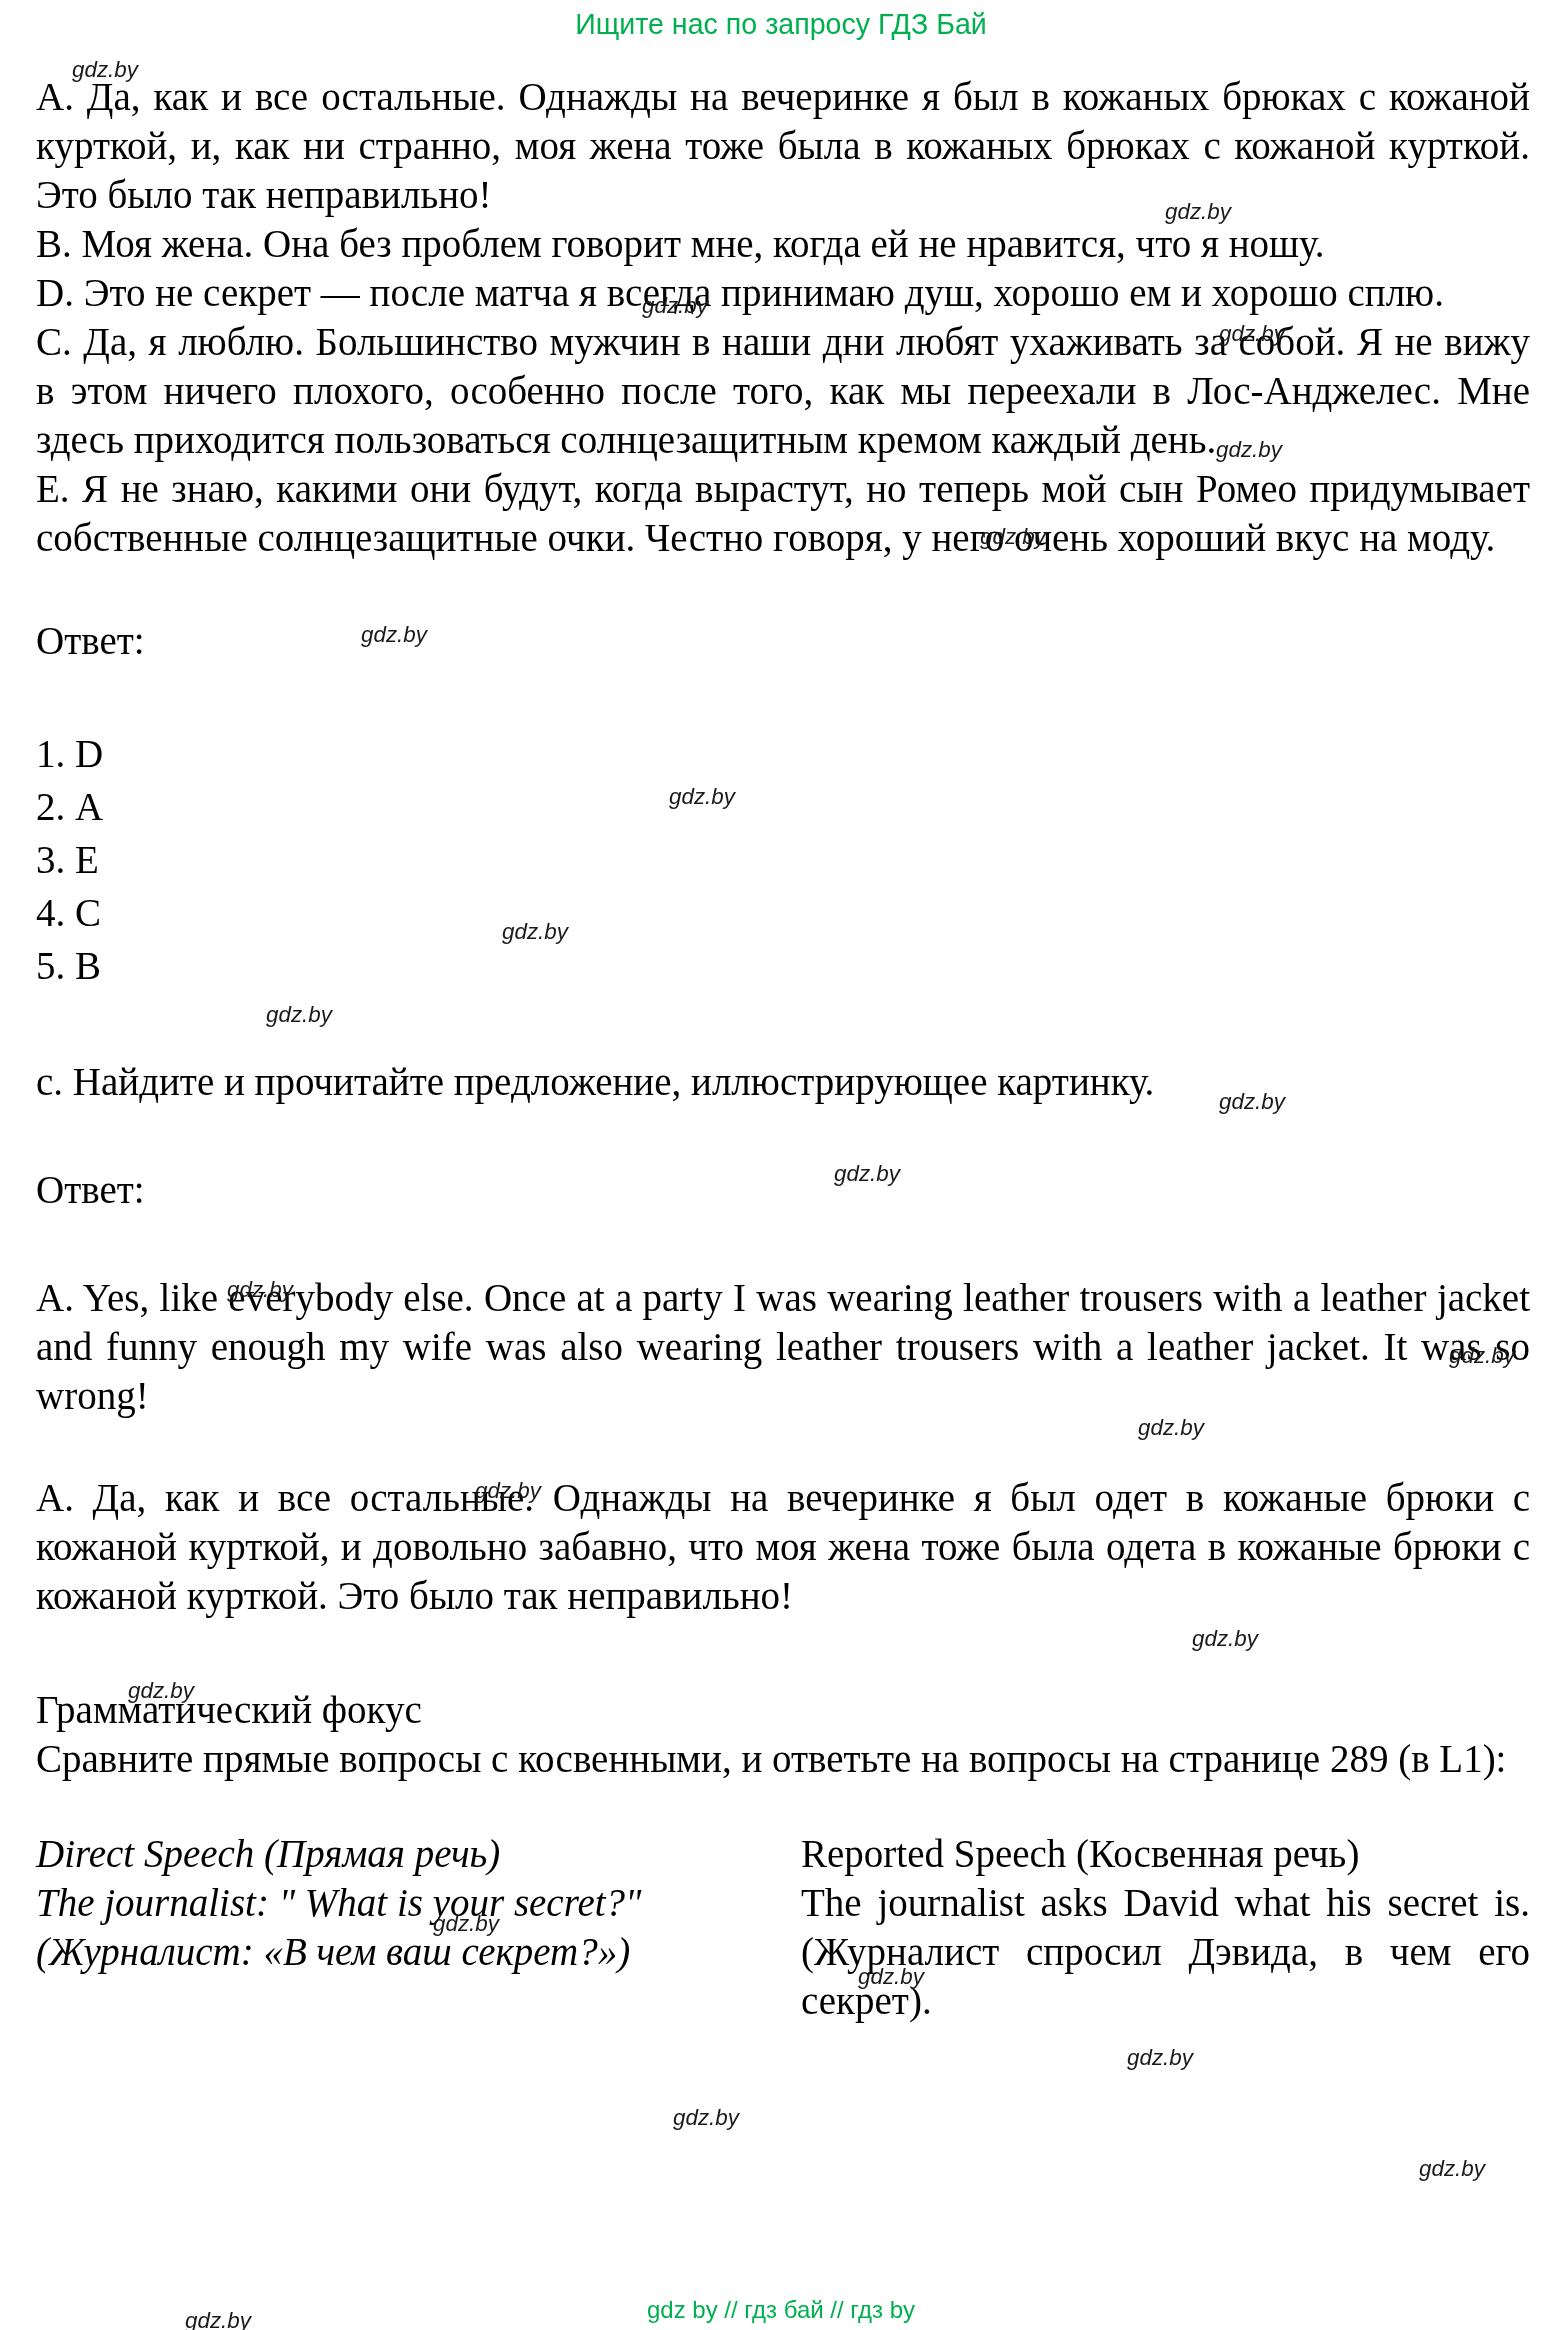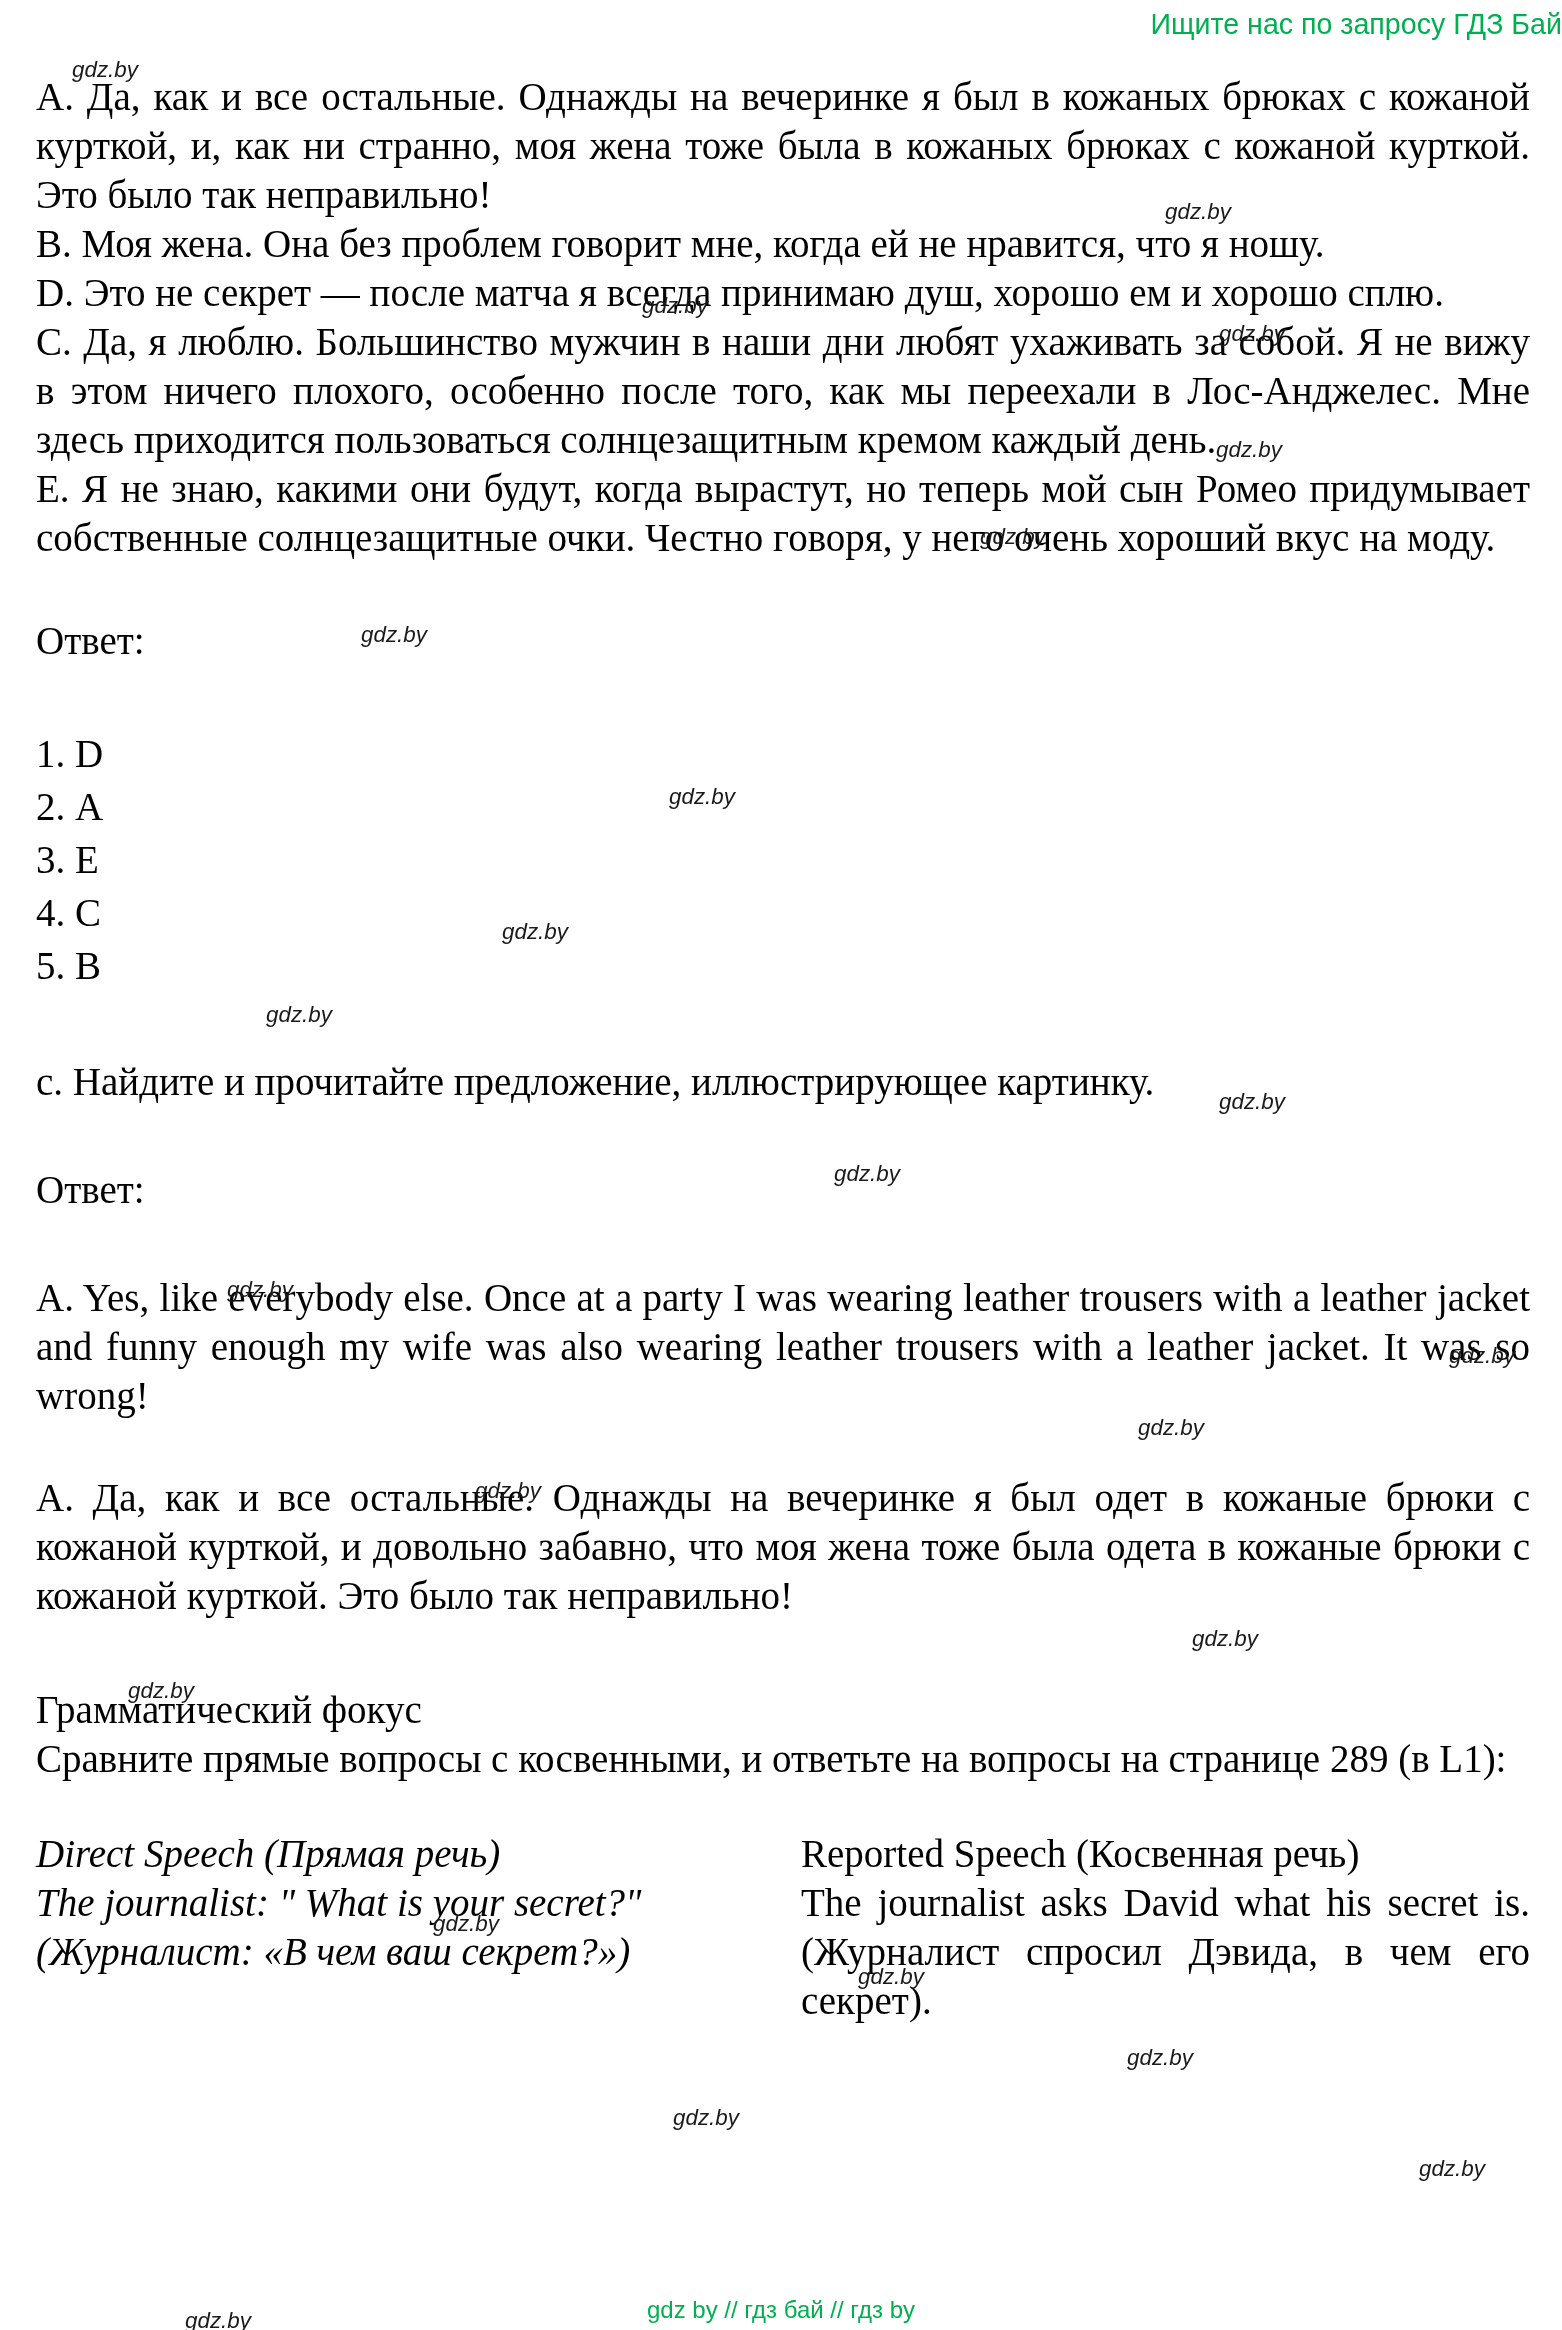--- a/index.html
+++ b/index.html
@@ -8,21 +8,21 @@
     position:relative;
     width:1562px;
     height:2330px;
     background:#ffffff;
     color:#000000;
     font-family:"Liberation Serif", serif;
     overflow:hidden;
   }
   .promo-header {
     padding-top:7.7px;
-    text-align:right;
+    text-align:center;
     font-family:"Liberation Sans", sans-serif;
     font-size:28.6px;
     color:#00b050;
   }
   .content {
     padding:31px 32px 0 36px;
     font-size:39px;
     line-height:49px;
   }
   .para { text-align:justify; }

